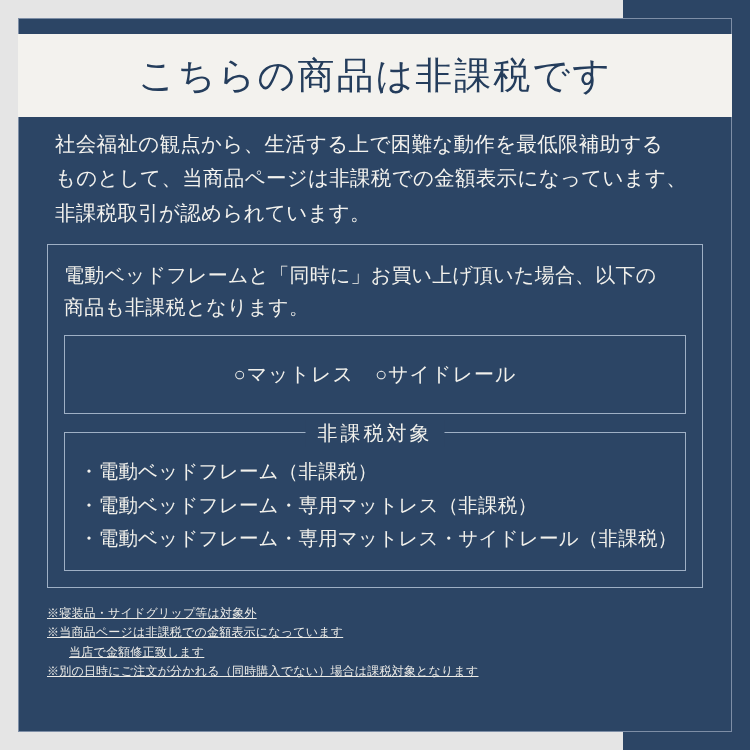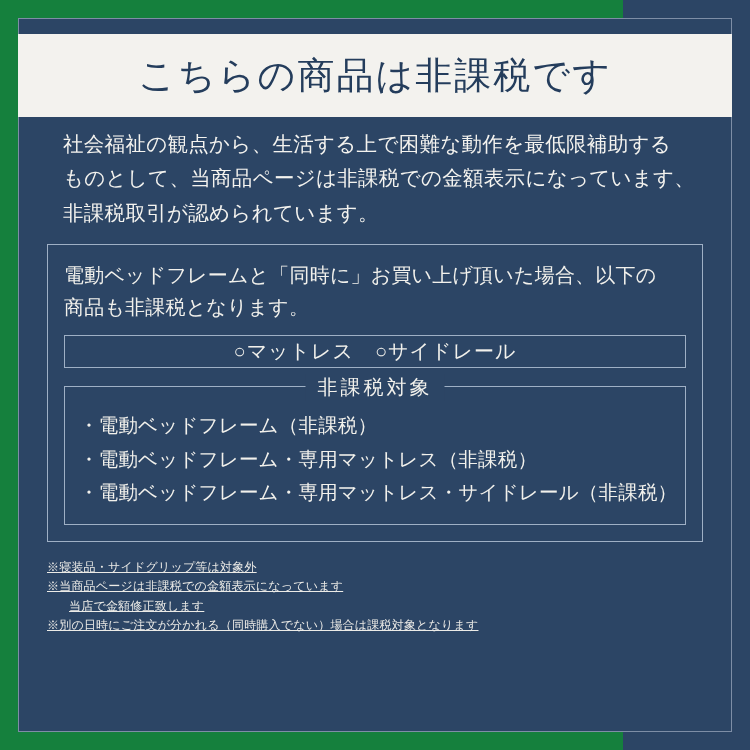--- a/index.html
+++ b/index.html
@@ -10,21 +10,21 @@
     width: 750px;
     height: 750px;
     background: #2c4565;
     font-family: "Liberation Serif", serif;
     overflow: hidden;
   }
   .page {
     position: relative;
     width: 623px;
     height: 750px;
-    background: #15803d;
+    background: #e5e5e5;
     box-sizing: border-box;
     padding: 18px 18px 18px 18px;
   }
   .inner {
     position: relative;
     width: 714px;
     height: 714px;
     border: 1px solid #7e8ea6;
     box-sizing: border-box;
     background: #2c4565;
@@ -64,41 +64,41 @@
     letter-spacing: 2px;
     margin: 16px 0 14px 0;
     color: #ffffff;
     white-space: nowrap;
   }
   .para {
     font-size: 20.5px;
     line-height: 1.68;
     letter-spacing: 0.3px;
     color: #f4f3ef;
-    margin: 0 0 14px 16px;
+    margin: 0 0 14px 8px;
   }
   .para div { white-space: nowrap; }
 
   .box {
     border: 1px solid #9fb0c5;
     box-sizing: border-box;
     padding: 14px 16px 16px 16px;
     margin-top: 8px;
   }
   .box-lead {
     font-size: 20px;
     line-height: 1.6;
     letter-spacing: 0.2px;
     margin-bottom: 12px;
   }
   .box-lead div { white-space: nowrap; }
   .chip-row {
     border: 1px solid #9fb0c5;
     text-align: center;
-    padding: 2px 0;
+    padding: 25px 0;
     font-size: 20px;
     letter-spacing: 1px;
     margin-bottom: 18px;
   }
   
   .legend-box {
     position: relative;
     border: 1px solid #9fb0c5;
     padding: 18px 14px 14px 14px;
     margin-top: 6px;

